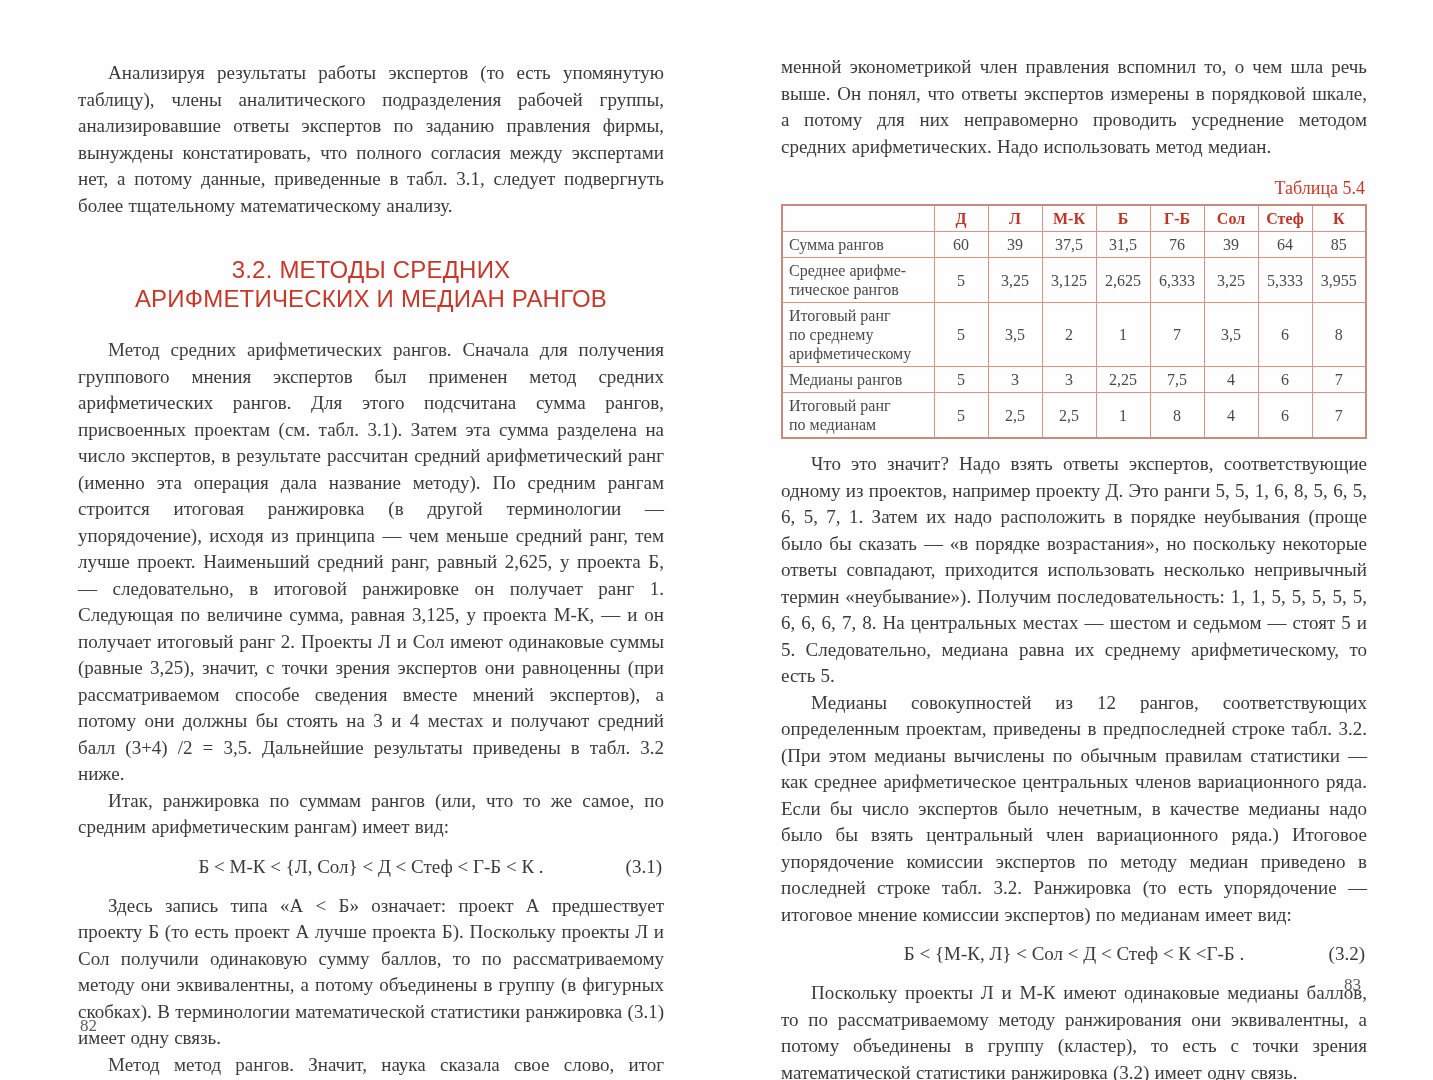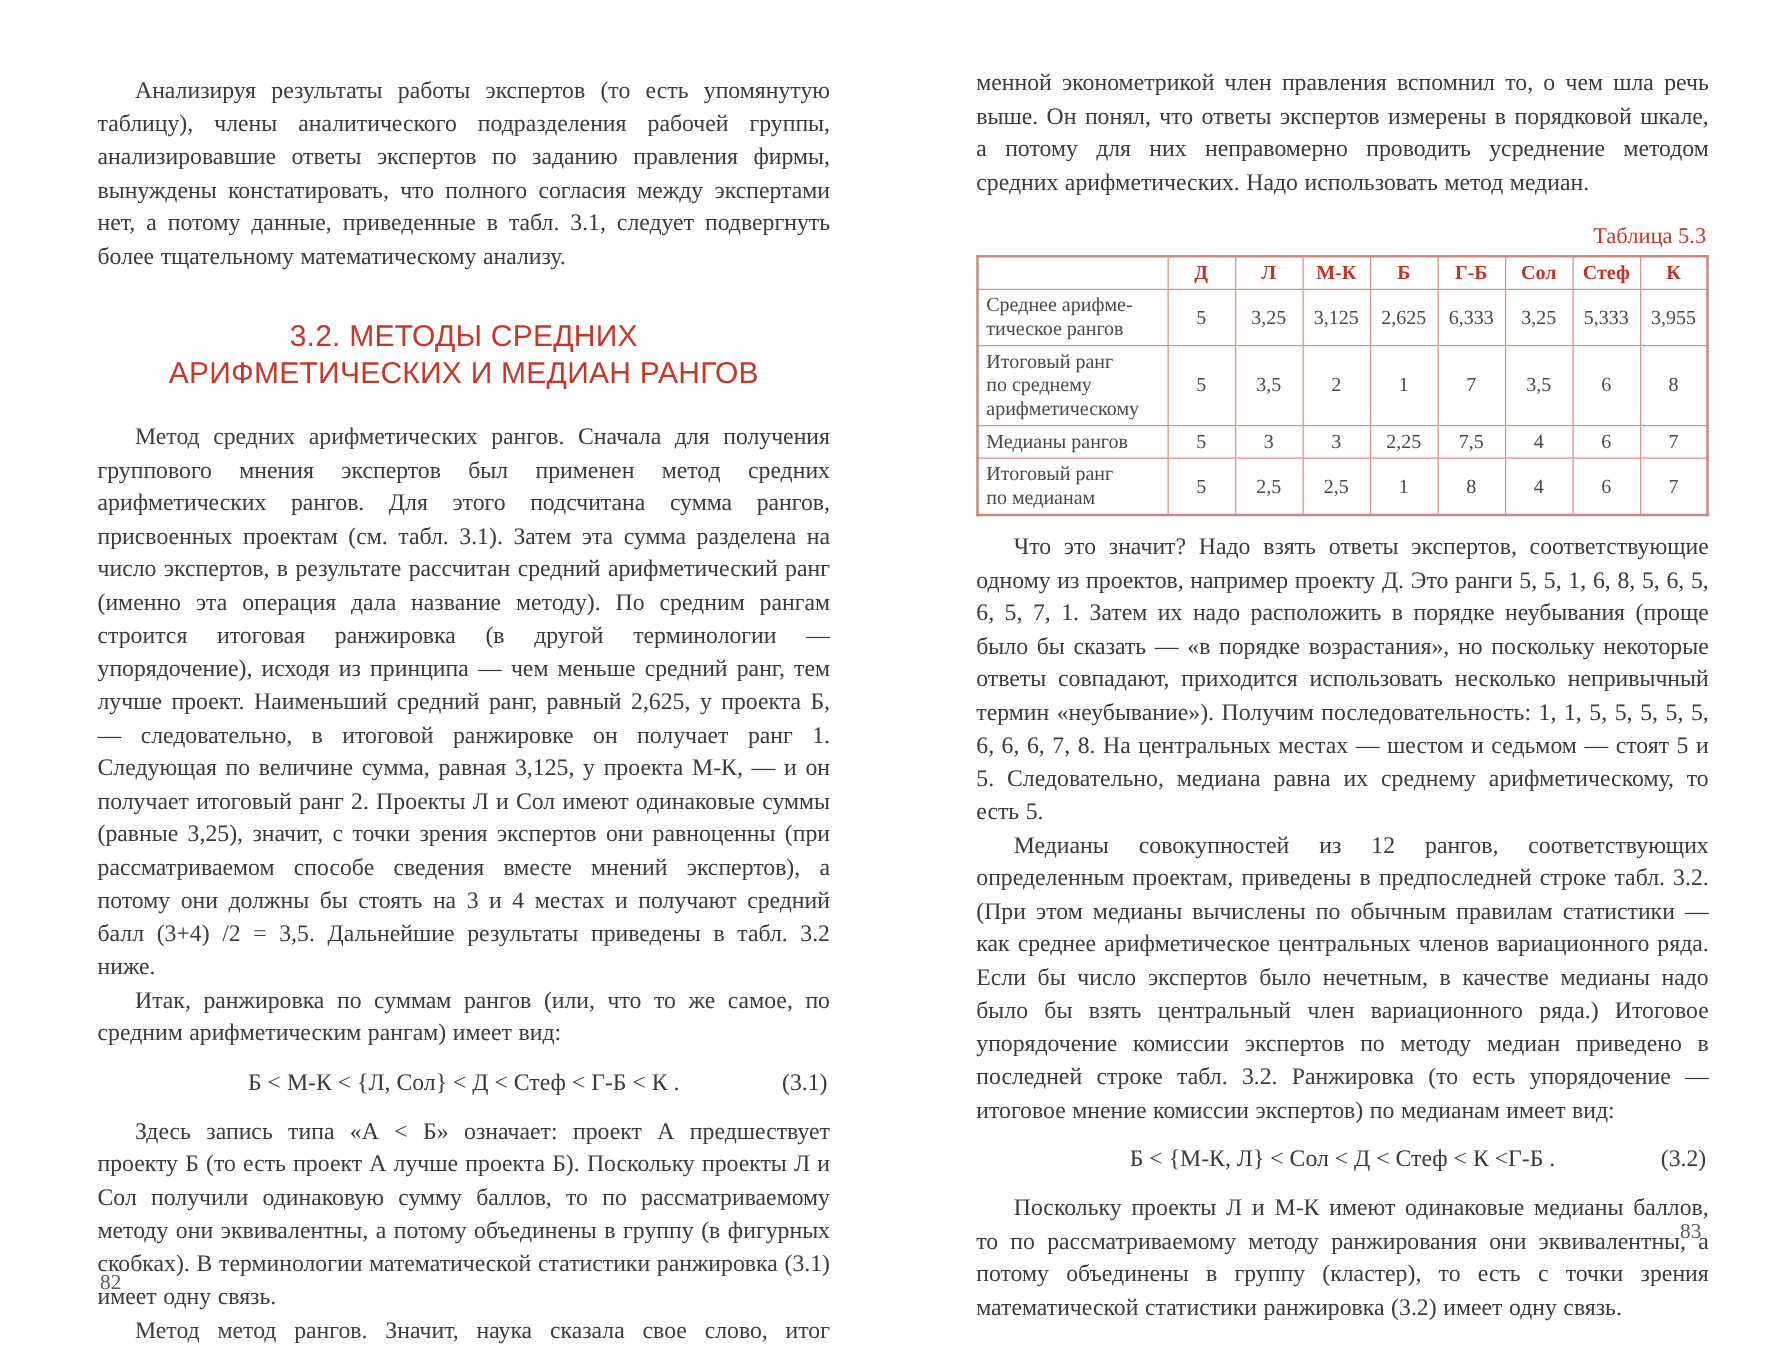--- a/index.html
+++ b/index.html
@@ -132,21 +132,21 @@
 
   <p class="body-par">Здесь запись типа «А &lt; Б» означает: проект А предшествует проекту Б (то есть проект А лучше проекта Б). Поскольку проекты Л и Сол получили одинаковую сумму баллов, то по рассматриваемому методу они эквивалентны, а потому объединены в группу (в фигурных скобках). В терминологии математической статистики ранжировка (3.1) имеет одну связь.</p>
 
   <p class="body-par"><span class="lead-red">Метод метод рангов.</span><span> Значит, наука сказала свое слово, итог расчетов — ранжировка (3.1), и на ее основе предстоит принимать решение? Так был поставлен вопрос при обсуждении полученных результатов на заседании правления фирмы. Но тут наиболее знакомый с совре-</span></p>
 </div>
 
 <div class="page-col" id="right-col">
 
   <p class="body-par no-indent">менной эконометрикой член правления вспомнил то, о чем шла речь выше. Он понял, что ответы экспертов измерены в порядковой шкале, а потому для них неправомерно проводить усреднение методом средних арифметических. Надо использовать метод медиан.</p>
 
-  <div class="table-label">Таблица 5.3</div>
+  <div class="table-label">Таблица 5.4</div>
 
 
   <table class="data-table">
     <colgroup>
       <col class="label-col">
     </colgroup>
     <thead>
       <tr id="table-head-row">
         <th></th>
       <th>Д</th>
@@ -154,20 +154,31 @@
           <th>М-К</th>
           <th>Б</th>
           <th>Г-Б</th>
           <th>Сол</th>
           <th>Стеф</th>
           <th>К</th>
         </tr>
     </thead>
     <tbody id="table-body">
         <tr>
+          <td class="row-label">Сумма рангов</td>
+          <td>60</td>
+          <td>39</td>
+          <td>37,5</td>
+          <td>31,5</td>
+          <td>76</td>
+          <td>39</td>
+          <td>64</td>
+          <td>85</td>
+        </tr>
+        <tr>
           <td class="row-label">Среднее арифме-
 тическое рангов</td>
           <td>5</td>
           <td>3,25</td>
           <td>3,125</td>
           <td>2,625</td>
           <td>6,333</td>
           <td>3,25</td>
           <td>5,333</td>
           <td>3,955</td>

